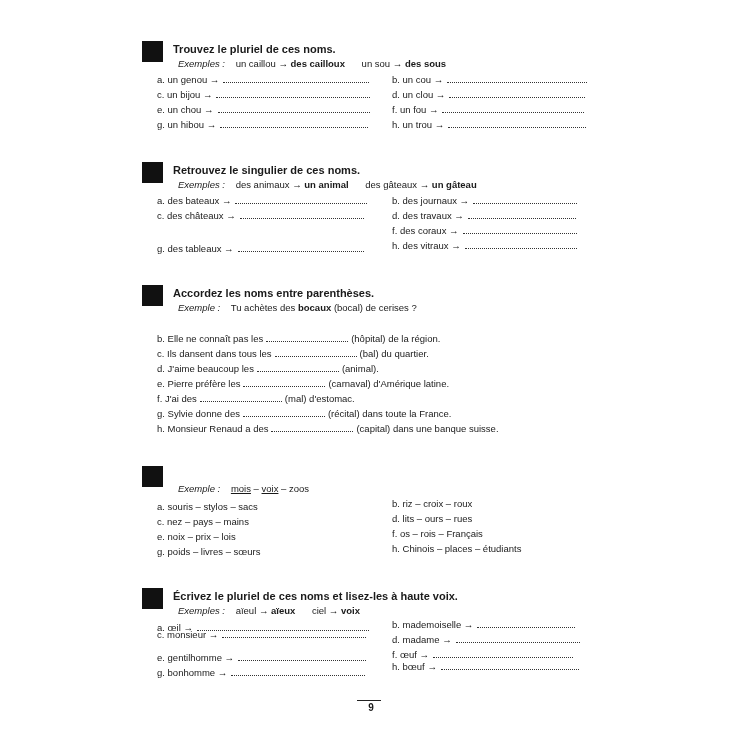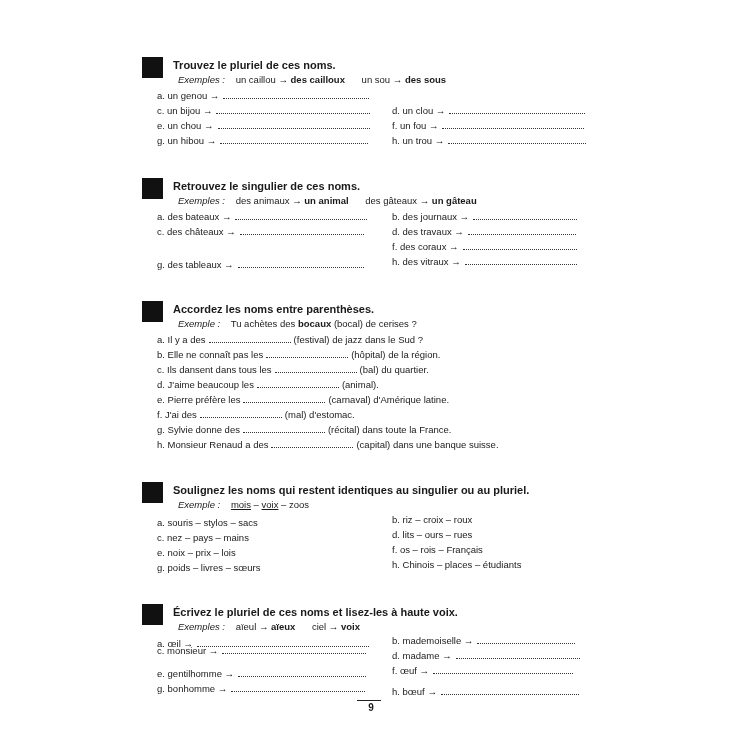--- a/index.html
+++ b/index.html
@@ -1,20 +1,20 @@
 <!DOCTYPE html>
 <html><head>
   <meta charset="utf-8">
   <style>
     html, body { margin: 0; padding: 0; }
     body {
       width: 750px; height: 750px; background: #ffffff; position: relative; overflow: hidden;
       font-family: "Liberation Sans", sans-serif; color: #1a1a1a;
     }
-    .exercise { position: absolute; left: 142px; width: 460px; margin-top: 16px; }
+    .exercise { position: absolute; left: 142px; width: 460px; }
     .marker { position: absolute; left: 0; top: 0; width: 21px; height: 21px; background: #111; }
     .title { position: absolute; left: 31px; top: 2px; font-size: 11px; font-weight: bold; white-space: nowrap; }
     .examples { position: absolute; left: 36px; top: 17px; font-size: 9.5px; white-space: nowrap; }
     .examples .lbl { font-style: italic; margin-right: 8px; }
     .examples .ans { font-weight: bold; }
     .examples .gap { display: inline-block; width: 14px; }
     .examples u { text-decoration: underline; }
     .row { position: absolute; font-size: 9.5px; white-space: nowrap; height: 14px; line-height: 14px; }
     .row .dots { display: inline-block; border-bottom: 1px dotted #333; height: 9px; vertical-align: baseline; margin-left: 4px; }
     .left { left: 15px; }
@@ -31,20 +31,21 @@
   <div class="marker"></div>
   <div class="title">Trouvez le pluriel de ces noms.</div>
   <div class="examples">
     <span class="lbl">Exemples :</span>
     <span>un caillou →</span>
     <span class="ans">des cailloux</span><span class="gap"></span>
     <span>un sou →</span>
     <span class="ans">des sous</span>
   </div>
   <div class="row left" style="top:32px"><span>a.</span> <span>un genou →</span><span class="dots" style="width:146px"></span></div>
+  <div class="row right" style="top:32px"><span>b.</span> <span>un cou →</span><span class="dots" style="width:140px"></span></div>
   <div class="row left" style="top:47px"><span>c.</span> <span>un bijou →</span><span class="dots" style="width:154px"></span></div>
   <div class="row right" style="top:47px"><span>d.</span> <span>un clou →</span><span class="dots" style="width:136px"></span></div>
   <div class="row left" style="top:62px"><span>e.</span> <span>un chou →</span><span class="dots" style="width:152px"></span></div>
   <div class="row right" style="top:62px"><span>f.</span> <span>un fou →</span><span class="dots" style="width:142px"></span></div>
   <div class="row left" style="top:77px"><span>g.</span> <span>un hibou →</span><span class="dots" style="width:148px"></span></div>
   <div class="row right" style="top:77px"><span>h.</span> <span>un trou →</span><span class="dots" style="width:138px"></span></div>
 </div>
 
 <div class="exercise" style="top:162px;height:100px;">
   <div class="marker"></div>
@@ -67,33 +68,31 @@
 
 <div class="exercise" style="top:285px;height:150px;">
   <div class="marker"></div>
   <div class="title">Accordez les noms entre parenthèses.</div>
   <div class="examples">
     <span class="lbl">Exemple :</span>
     <span>Tu achètes des</span>
     <span class="ans">bocaux</span>
     <span>(bocal) de cerises ?</span>
   </div>
-  <div class="sent" style="top:32px"><span>a.</span> <span>Il y a des</span><span class="blank"></span><span>(festival) de jazz dans le Sud ?</span></div>
   <div class="sent" style="top:47px"><span>b.</span> <span>Elle ne connaît pas les</span><span class="blank"></span><span>(hôpital) de la région.</span></div>
   <div class="sent" style="top:62px"><span>c.</span> <span>Ils dansent dans tous les</span><span class="blank"></span><span>(bal) du quartier.</span></div>
   <div class="sent" style="top:77px"><span>d.</span> <span>J'aime beaucoup les</span><span class="blank"></span><span>(animal).</span></div>
   <div class="sent" style="top:92px"><span>e.</span> <span>Pierre préfère les</span><span class="blank"></span><span>(carnaval) d'Amérique latine.</span></div>
   <div class="sent" style="top:107px"><span>f.</span> <span>J'ai des</span><span class="blank"></span><span>(mal) d'estomac.</span></div>
   <div class="sent" style="top:122px"><span>g.</span> <span>Sylvie donne des</span><span class="blank"></span><span>(récital) dans toute la France.</span></div>
   <div class="sent" style="top:137px"><span>h.</span> <span>Monsieur Renaud a des</span><span class="blank"></span><span>(capital) dans une banque suisse.</span></div>
 </div>
 
 <div class="exercise" style="top:466px;height:100px;">
   <div class="marker"></div>
-  <div class="title">Soulignez les noms qui restent identiques au singulier ou au pluriel.</div>
   <div class="examples">
     <span class="lbl">Exemple :</span>
     <u>mois</u>
     <span>–</span>
     <u>voix</u>
     <span>–</span>
     <span>zoos</span>
   </div>
   <div class="row left" style="top:34px"><span>a.</span> <span>souris – stylos – sacs</span></div>
   <div class="row right" style="top:31px"><span>b.</span> <span>riz – croix – roux</span></div>
@@ -115,17 +114,17 @@
     <span>ciel →</span>
     <span class="ans">voix</span>
   </div>
   <div class="row left" style="top:33px"><span>a.</span> <span>œil →</span><span class="dots" style="width:172px"></span></div>
   <div class="row right" style="top:30px"><span>b.</span> <span>mademoiselle →</span><span class="dots" style="width:98px"></span></div>
   <div class="row left" style="top:40px"><span>c.</span> <span>monsieur →</span><span class="dots" style="width:144px"></span></div>
   <div class="row right" style="top:45px"><span>d.</span> <span>madame →</span><span class="dots" style="width:124px"></span></div>
   <div class="row left" style="top:63px"><span>e.</span> <span>gentilhomme →</span><span class="dots" style="width:128px"></span></div>
   <div class="row right" style="top:60px"><span>f.</span> <span>œuf →</span><span class="dots" style="width:140px"></span></div>
   <div class="row left" style="top:78px"><span>g.</span> <span>bonhomme →</span><span class="dots" style="width:134px"></span></div>
-  <div class="row right" style="top:81px"><span>h.</span> <span>bœuf →</span><span class="dots" style="width:138px"></span></div>
+  <div class="row right" style="top:72px"><span>h.</span> <span>bœuf →</span><span class="dots" style="width:138px"></span></div>
 </div>
 
 <div class="pageno-rule"></div>
 <div class="pageno">9</div>
 
 </body></html>

